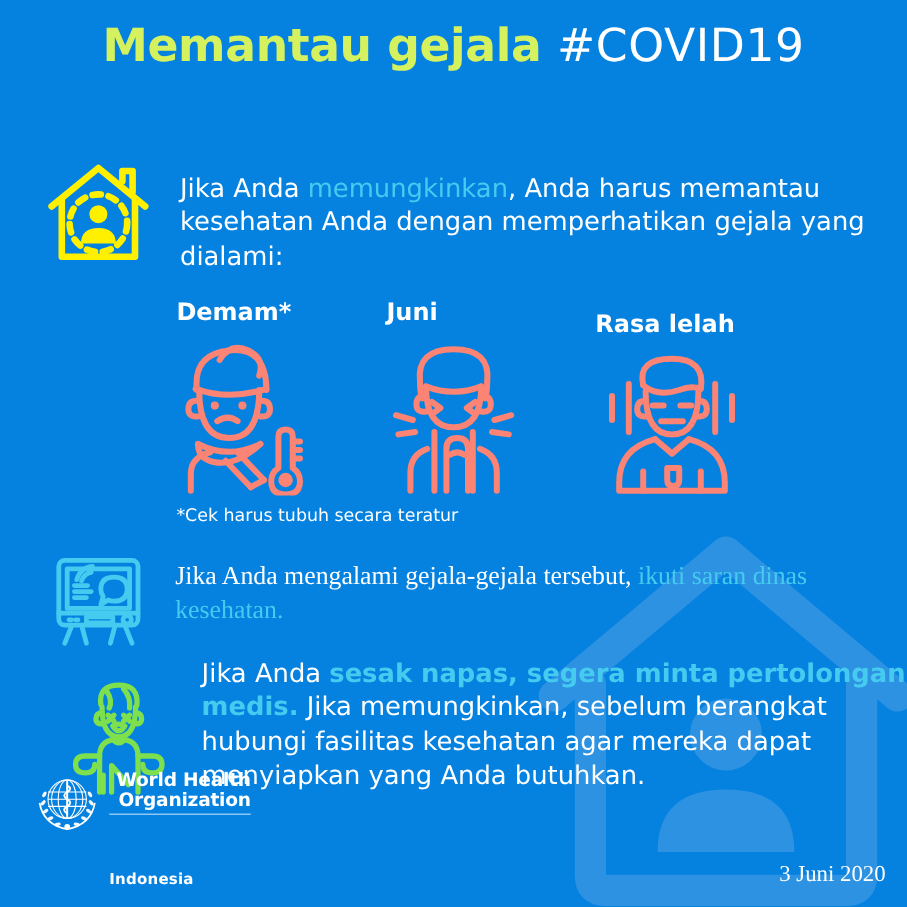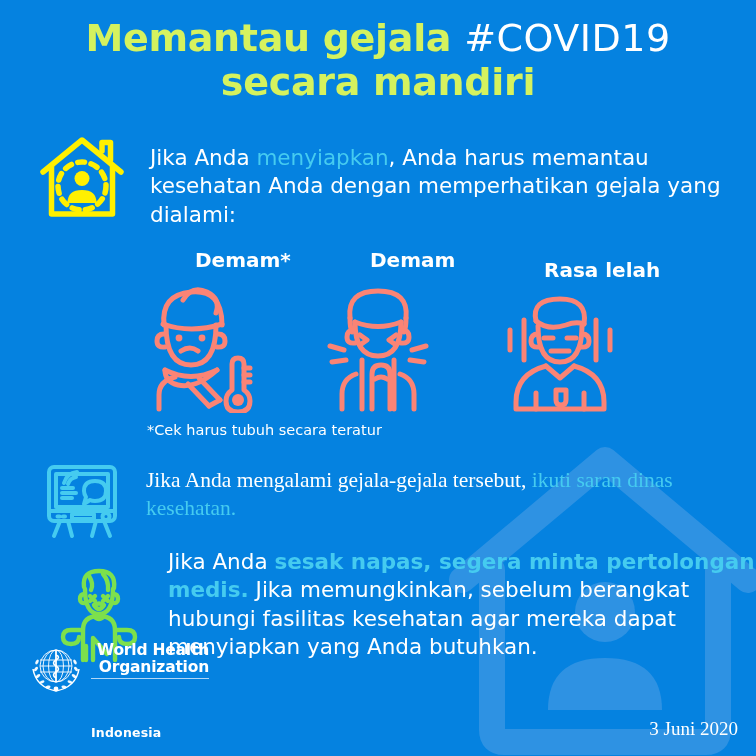--- a/index.html
+++ b/index.html
@@ -35,21 +35,21 @@
   
   #row1{left:38px;top:134px;width:690px;}
   #row1 .rtext{margin-left:24px;margin-top:10px;}
 
   
   .symptoms{position:absolute;left:0;top:248px;width:756px;height:175px;}
   .sym{position:absolute;text-align:left;}
   .sym .slabel{
     color:#FFFFFF;font-size:20px;font-weight:bold;
     font-family:"DejaVu Sans","Liberation Sans",sans-serif;
-    white-space:nowrap;margin-bottom:6px;margin-left:48px;
+    white-space:nowrap;margin-bottom:6px;
   }
   #sym1{left:147px;top:0;}
   #sym2{left:322px;top:0;}
   #sym3{left:496px;top:10px;}
   .footnote{
     position:absolute;left:147px;top:422px;color:#FFFFFF;font-size:14.5px;
     font-family:"DejaVu Sans","Liberation Sans",sans-serif;
   }
 
   
@@ -84,44 +84,41 @@
     <g fill="#2E92E3">
       <circle cx="165" cy="182" r="30"></circle>
       <path d="M108 280 q0 -52 57 -52 q57 0 57 52 z"></path>
     </g>
   </svg>
 
   <div class="title">
     <div>
       <span class="g">Memantau gejala </span><span class="w">#COVID19</span>
     </div>
-    <div>
-      <span class="g">secara mandiri</span>
-    </div>
   </div>
 
   <div class="row" id="row1">
     <div class="ricon">
       <svg width="88" height="88" viewBox="0 0 88 88">
         <g fill="none" stroke="#FFF000" stroke-width="5.5" stroke-linejoin="round" stroke-linecap="round">
           <path d="M5 38 L44 6 L83 38"></path>
           <path d="M13.5 32 L13.5 80 L74.5 80 L74.5 32"></path>
           <path d="M64 17 L64 8.5 L72.5 8.5 L72.5 26"></path>
           <g stroke-dasharray="7 6.5">
             <circle cx="44" cy="52" r="24"></circle>
           </g>
         </g>
         <g fill="#FFF000">
           <circle cx="44" cy="44.5" r="7.5"></circle>
           <path d="M29.5 69 q0 -13 14.5 -13 q14.5 0 14.5 13 z"></path>
         </g>
       </svg>
     </div>
     <div class="rtext">
-      <span>Jika Anda </span><span class="cy">menyiapkan</span><span>, Anda harus memantau kesehatan Anda dengan memperhatikan gejala yang dialami:</span>
+      <span>Jika Anda </span><span class="cy">memungkinkan</span><span>, Anda harus memantau kesehatan Anda dengan memperhatikan gejala yang dialami:</span>
     </div>
   </div>
 
   <div class="symptoms">
 
     <div class="sym" id="sym1">
       <div class="slabel">Demam*</div>
       <svg width="112" height="135" viewBox="0 0 112 135">
         <g fill="none" stroke="#FB8475" stroke-width="5" stroke-linecap="round" stroke-linejoin="round">
 
@@ -152,21 +149,21 @@
         </g>
         <g fill="#FB8475">
           <circle cx="32" cy="60" r="3.4"></circle>
           <circle cx="55" cy="60" r="3.4"></circle>
           <circle cx="91" cy="122" r="6"></circle>
         </g>
       </svg>
     </div>
 
     <div class="sym" id="sym2">
-      <div class="slabel">Demam</div>
+      <div class="slabel">Juni</div>
       <svg width="112" height="135" viewBox="0 0 112 135">
         <g fill="none" stroke="#FB8475" stroke-width="5" stroke-linecap="round" stroke-linejoin="round">
 
           <path d="M28 40 q-3 -27 28 -27 q31 0 28 27"></path>
           <path d="M28 40 q0 10 2 14"></path>
           <path d="M84 40 q0 10 -2 14"></path>
 
           <path d="M33 44 q23 9 46 0"></path>
 
           <path d="M33 44 q0 34 23 34 q23 0 23 -34"></path>

